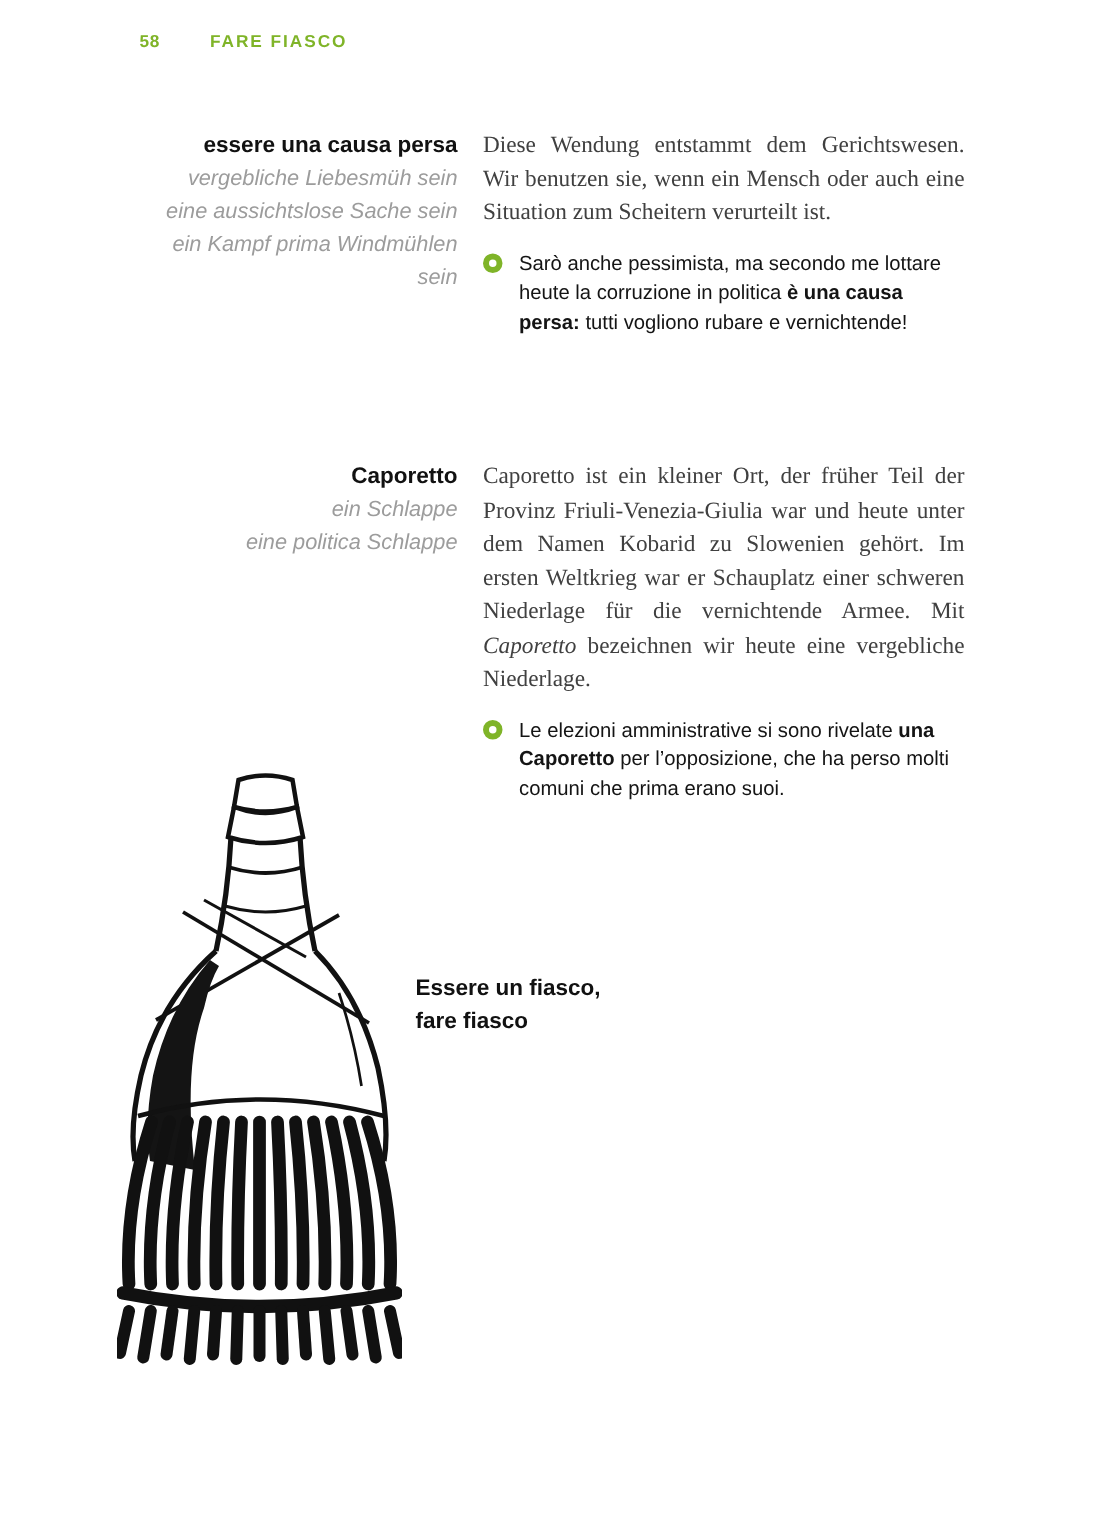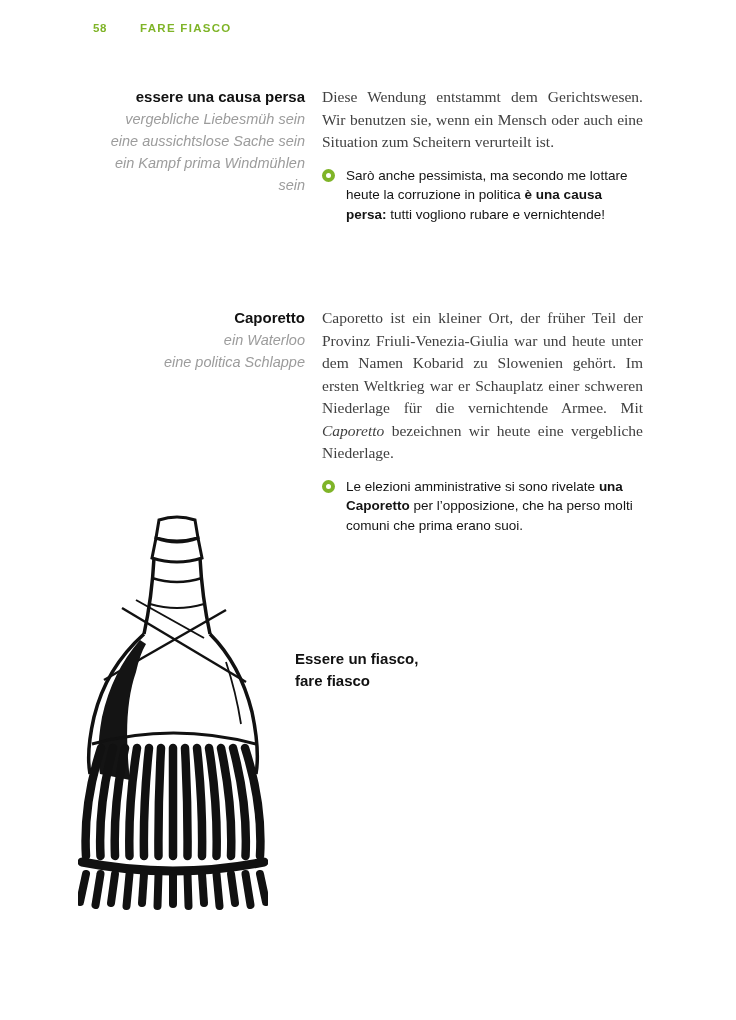--- a/index.html
+++ b/index.html
@@ -40,21 +40,21 @@
   }
   .example{display:flex;margin-top:12px;}
   .bullet{
     flex:none;width:13px;height:13px;border-radius:50%;
     border:4px solid var(--green);background:#fff;margin-top:3px;
   }
   .example-text{margin-left:11px;font-size:13.5px;line-height:19.5px;color:#141414;}
 
   
   .caption{
-    position:absolute;left:295px;top:648px;
+    position:absolute;left:277px;top:648px;
     font-size:15px;font-weight:bold;line-height:22px;color:#111;
   }
 
   
   .illustration{position:absolute;left:78px;top:512px;width:190px;height:400px;}
   .illustration svg{display:block;width:100%;height:100%;}
 </style>
 </head>
 <body>
 
@@ -76,21 +76,21 @@
       <div class="example">
         <span class="bullet"></span>
         <p class="example-text"><span>Sarò anche pessimista, ma secondo me lottare heute la corruzione in politica </span><span style="font-weight: 700;">è una causa persa:</span><span> tutti vogliono rubare e vernichtende!</span></p>
       </div>
     </div>
   </section>
 
   <section class="entry entry-2">
     <div class="left-col">
       <h2 class="headword">Caporetto</h2>
-      <p class="translation">ein Waterloo</p>
+      <p class="translation">ein Schlappe</p>
       <p class="translation">eine politica Schlappe</p>
     </div>
     <div class="right-col">
       <p class="explanation"><span>Caporetto ist ein kleiner Ort, der früher Teil der Provinz Friuli-Venezia-Giulia war und heute unter dem Namen Kobarid zu Slowenien gehört. Im ersten Weltkrieg war er Schauplatz einer schweren Niederlage für die vernichtende Armee. Mit </span><span style="font-style: italic;">Caporetto</span><span> bezeichnen wir heute eine vergebliche Niederlage.</span></p>
       <div class="example">
         <span class="bullet"></span>
         <p class="example-text"><span>Le elezioni amministrative si sono rivelate </span><span style="font-weight: 700;">una Caporetto</span><span> per l’opposizione, che ha perso molti comuni che prima erano suoi.</span></p>
       </div>
     </div>
   </section>

